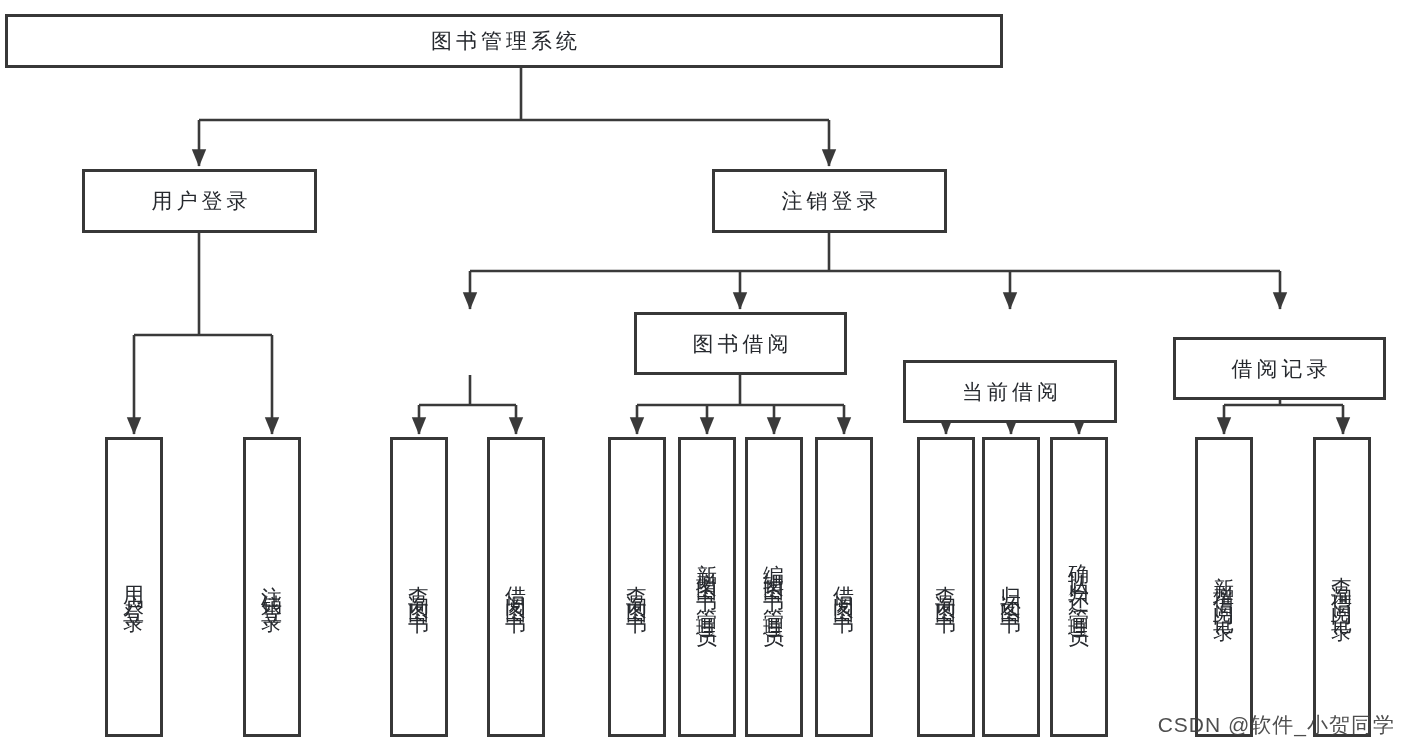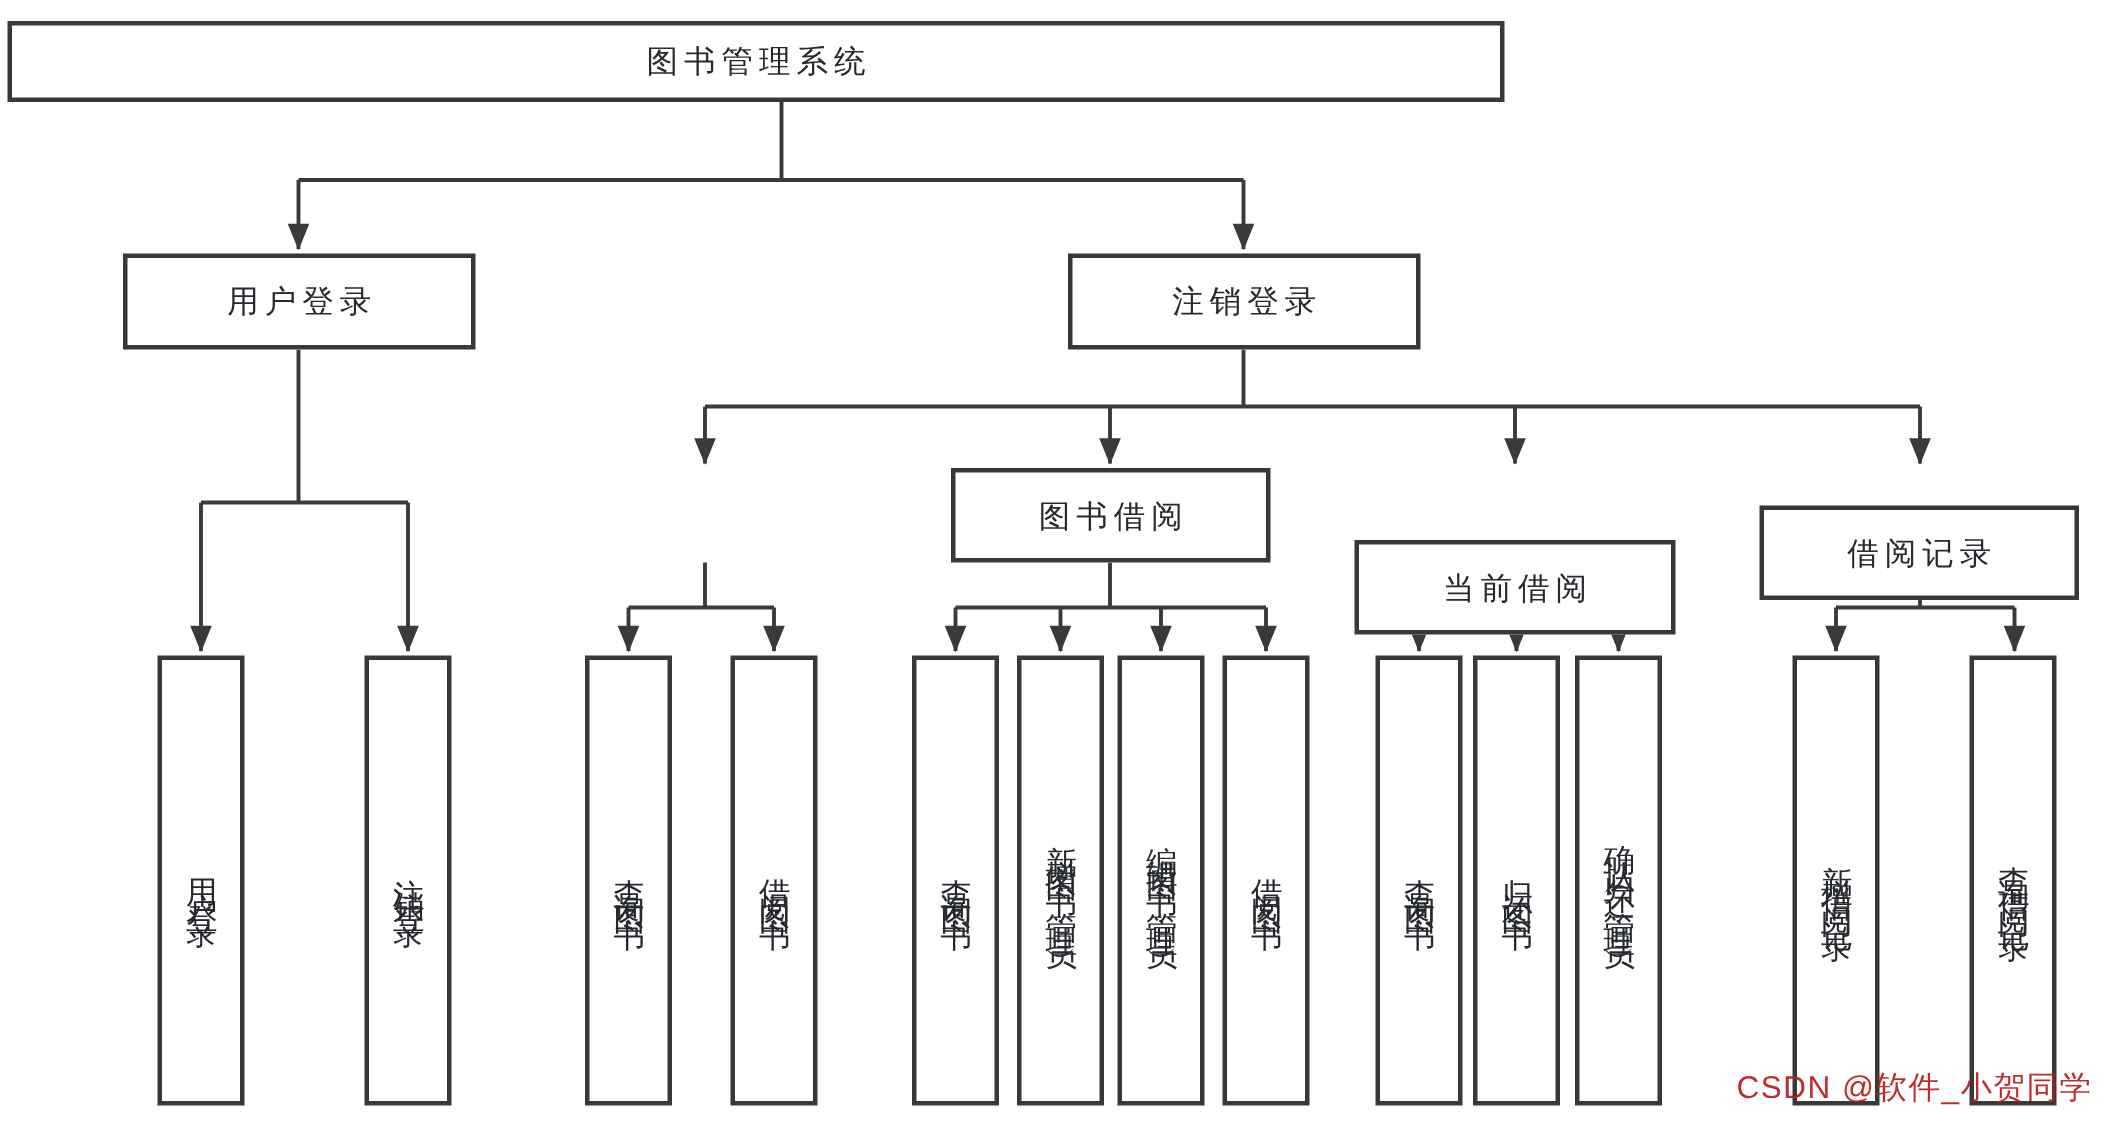--- a/index.html
+++ b/index.html
@@ -42,21 +42,21 @@
   #n-bba     {left:678px;}
   #n-bbe     {left:745px;}
   #n-bbb     {left:815px;}
   #n-cbq     {left:917px;}
   #n-cbr     {left:982px;}
   #n-cbc     {left:1050px;}
   #n-bra     {left:1195px;}
   #n-brq     {left:1313px;}
   #watermark{
     position:absolute;right:10px;bottom:8px;
-    font-size:21px;color:#b91c1c;opacity:0.92;letter-spacing:1px;white-space:nowrap;
+    font-size:21px;color:#404040;opacity:0.92;letter-spacing:1px;white-space:nowrap;
   }
   .wire{stroke:#3a3a3a;stroke-width:2.6;fill:none;}
 </style>
 </head>
 <body>
 
 <div id="stage">
 
   <svg id="wires" viewBox="0 0 1405 747">
     <defs>

